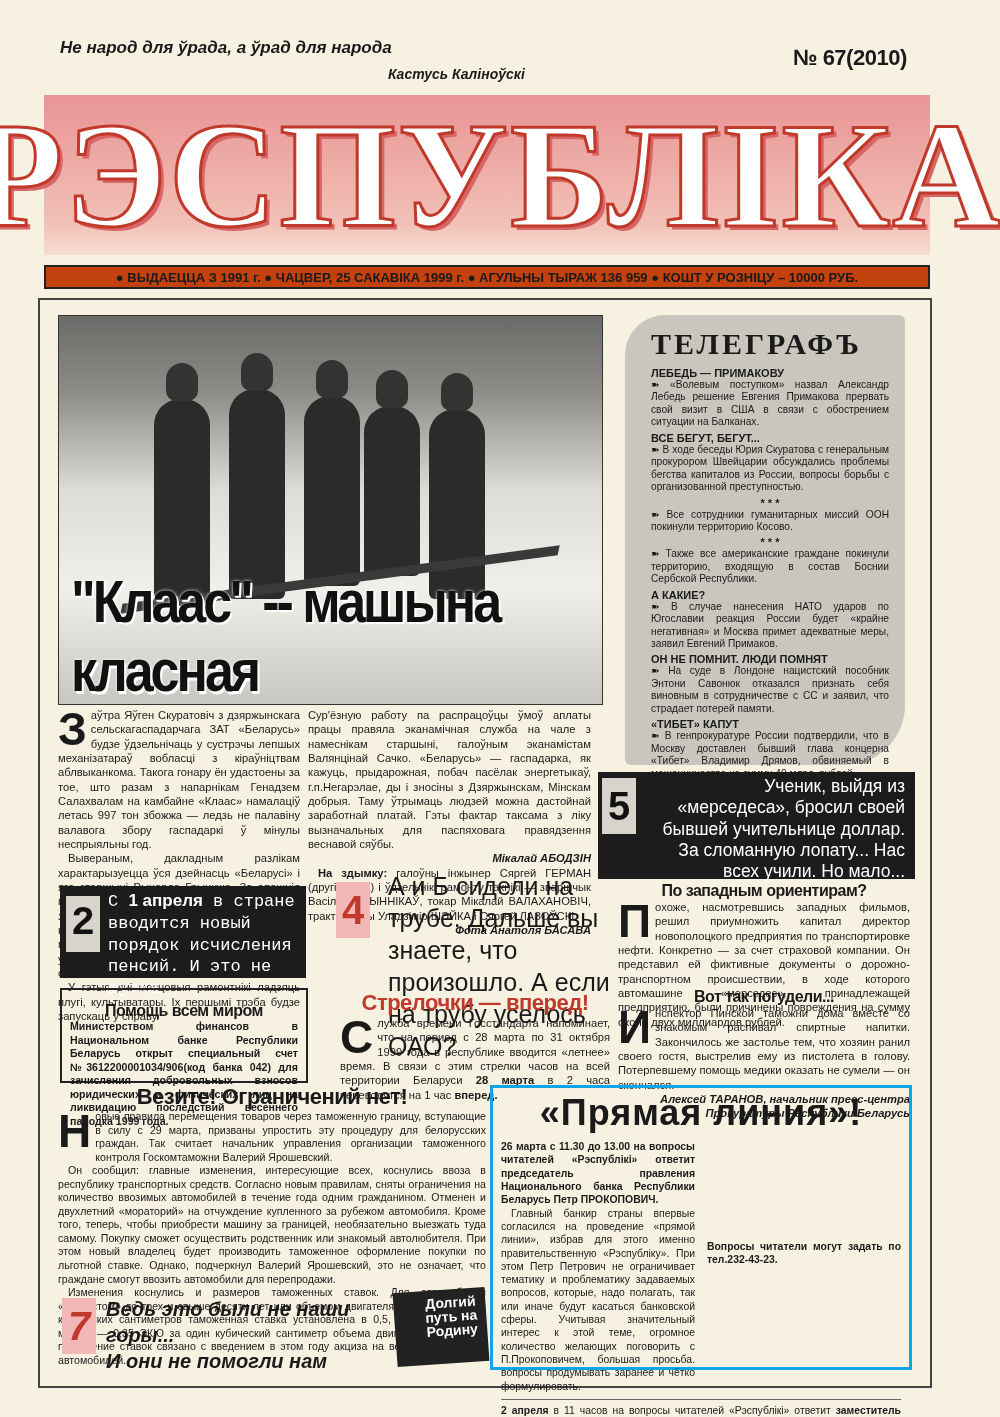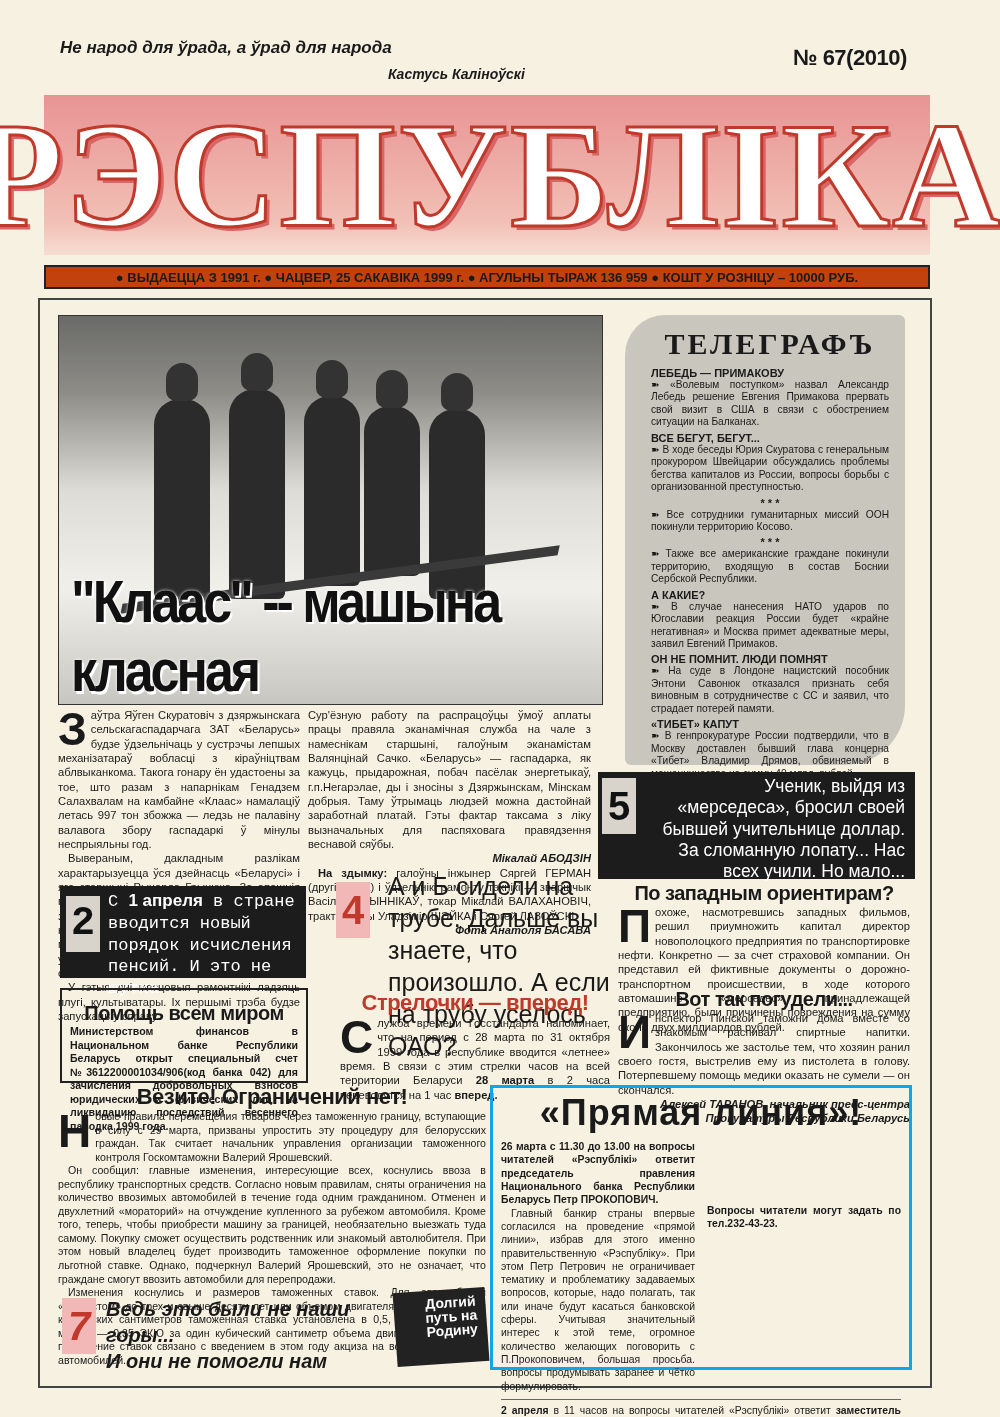--- a/index.html
+++ b/index.html
@@ -13,31 +13,31 @@
   .infobar { left: 44px; top: 265px; width: 886px; height: 24px; border: 2px solid #222; font-size: 13px; font-weight: bold; display: flex; align-items: center; justify-content: center; background: #c2410c; }
   .frame { left: 38px; top: 298px; width: 894px; height: 1090px; border: 2px solid #444; }
   .photo { left: 58px; top: 315px; width: 545px; height: 390px; border: 1px solid #333; background: linear-gradient(180deg, #6a6a68 0%, #8e8d88 20%, #dedcd6 45%, #f0efea 70%, #c8c6c0 100%); overflow: hidden; }
   .person { position: absolute; bottom: 105px; width: 56px; height: 200px; background: #2b2b2b; border-radius: 26px 26px 6px 6px; }
   .person::before { content: ""; position: absolute; left: 12px; top: -36px; width: 32px; height: 38px; background: #333; border-radius: 16px 16px 10px 10px; }
   .harrow { position: absolute; left: 60px; bottom: 20px; width: 420px; height: 110px; border-top: 10px solid #3a3a3a; transform: skewX(-20deg) rotate(-8deg); }
   .photo-headline { position: absolute; left: 12px; bottom: 8px; font-family: "Liberation Sans", sans-serif; font-size: 52px; font-weight: bold; color: #111; letter-spacing: -3px; transform: scaleY(1.15); text-shadow: 0 0 3px #fff, 2px 2px 0 #fff; }
   .col-text { font-size: 11.2px; line-height: 1.28; text-align: justify; }
   .dropcap { float: left; font-size: 46px; font-weight: bold; line-height: 0.85; margin: 2px 4px 0 0; }
   .telegraf { left: 625px; top: 315px; width: 280px; height: 450px; background: #c9c6bd; border-radius: 40px 6px 60px 6px; padding: 12px 16px 8px 26px; }
-  .telegraf-title { font-family: "Liberation Serif", serif; font-size: 30px; font-weight: bold; text-align: center; letter-spacing: 3px; margin-bottom: 6px; }
+  .telegraf-title { font-family: "Liberation Serif", serif; font-size: 30px; font-weight: bold; text-align: left; letter-spacing: 3px; margin-bottom: 6px; }
   .tg-head { font-size: 11px; font-weight: bold; margin-top: 3px; }
   .tg-body { font-size: 10.2px; line-height: 1.22; text-align: justify; }
   .tg-sign { font-size: 11px; font-weight: bold; font-style: italic; text-align: right; margin-top: 4px; }
   .blackbox { background: #1c1c1c; color: #fff; }
   .teaser5 { left: 598px; top: 772px; width: 317px; height: 107px; font-size: 17.5px; line-height: 1.22; text-align: right; padding: 4px 10px 0 50px; }
   .numtag { position: absolute; width: 34px; height: 56px; background: #d8d4cc; color: #111; font-size: 40px; font-weight: bold; text-align: center; line-height: 56px; }
   .numtag.pink { background: #f2b8b8; color: #c0392b; }
   .teaser2 { left: 60px; top: 886px; width: 246px; height: 92px; font-family: "Liberation Mono", monospace; font-size: 17px; line-height: 1.28; padding: 4px 8px 0 48px; }
   .teaser4 { left: 388px; top: 870px; width: 225px; font-size: 25px; line-height: 1.28; }
-  .head-cond { font-weight: bold; font-size: 20px; text-align: center; letter-spacing: -0.5px; }
+  .head-cond { font-weight: bold; font-size: 16px; text-align: center; letter-spacing: -0.5px; }
   .helpbox { left: 60px; top: 988px; width: 248px; height: 95px; border: 2px solid #222; padding: 12px 8px; }
   .sign-it { font-weight: bold; font-style: italic; text-align: right; }
   .pryamaya { left: 490px; top: 1085px; width: 422px; height: 285px; border: 3px solid #0ea5e9; padding: 4px 8px; }
   .pryamaya-title { font-size: 36px; font-weight: bold; text-align: center; letter-spacing: 1px; margin-bottom: 6px; }
   .two-col { display: flex; gap: 12px; }
   .two-col > div { flex: 1; }
   .teaser7 { left: 58px; top: 1296px; width: 330px; height: 60px; font-size: 20px; font-weight: bold; font-style: italic; line-height: 1.3; padding-left: 48px; }
   .dolgiy { left: 395px; top: 1290px; width: 92px; height: 74px; background: #222; color: #fff; font-weight: bold; font-size: 14px; line-height: 1; text-align: center; padding: 6px 4px 0 26px; transform: rotate(-4deg); }
 </style>
 </head>
@@ -161,21 +161,21 @@
 <div class="abs dolgiy">Долгий путь на Родину</div>
 
 <div class="abs pryamaya">
   <div class="pryamaya-title">«Прямая линия»!</div>
   <div class="two-col col-text" style="font-size:10.4px">
     <div>
       <p style="font-weight:bold">26 марта с 11.30 до 13.00 на вопросы читателей «Рэспублікі» ответит председатель правления Национального банка Республики Беларусь Петр ПРОКОПОВИЧ.</p>
       <p style="text-indent:10px">Главный банкир страны впервые согласился на проведение «прямой линии», избрав для этого именно правительственную «Рэспубліку». При этом Петр Петрович не ограничивает тематику и проблематику задаваемых вопросов, которые, надо полагать, так или иначе будут касаться банковской сферы. Учитывая значительный интерес к этой теме, огромное количество желающих поговорить с П.Прокоповичем, большая просьба. вопросы продумывать заранее и чётко формулировать.</p>
     </div>
     <div>
-      <p style="font-weight:bold;margin-top:64px">Вопросы читатели могут задать по тел.232-43-23.</p>
+      <p style="font-weight:bold;margin-top:100px">Вопросы читатели могут задать по тел.232-43-23.</p>
     </div>
   </div>
   <div class="col-text" style="font-size:10.4px;margin-top:6px;border-top:1px solid #666;padding-top:4px">
     <b>2 апреля</b><span> в 11 часов на вопросы читателей «Рэспублікі» ответит </span><b>заместитель председателя Государственного налогового комитета Александр ДОРОШЕНКО.</b>
     
     
   </div>
 </div>
 
 </body></html>

